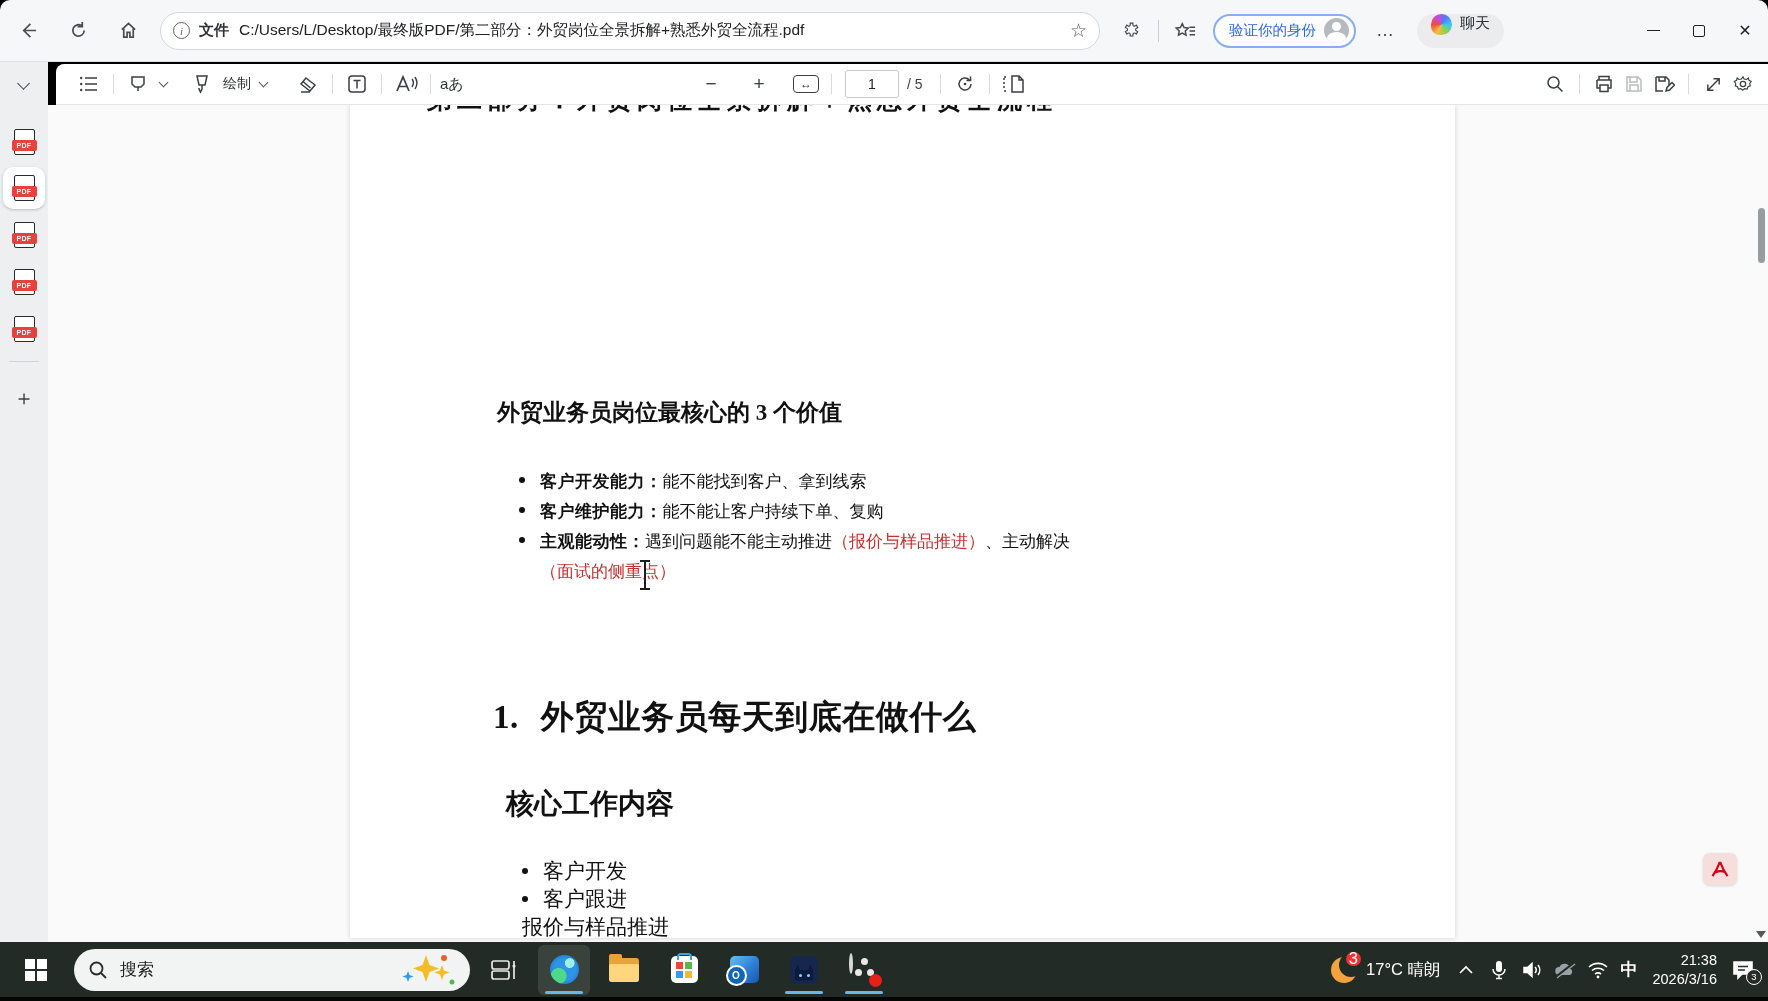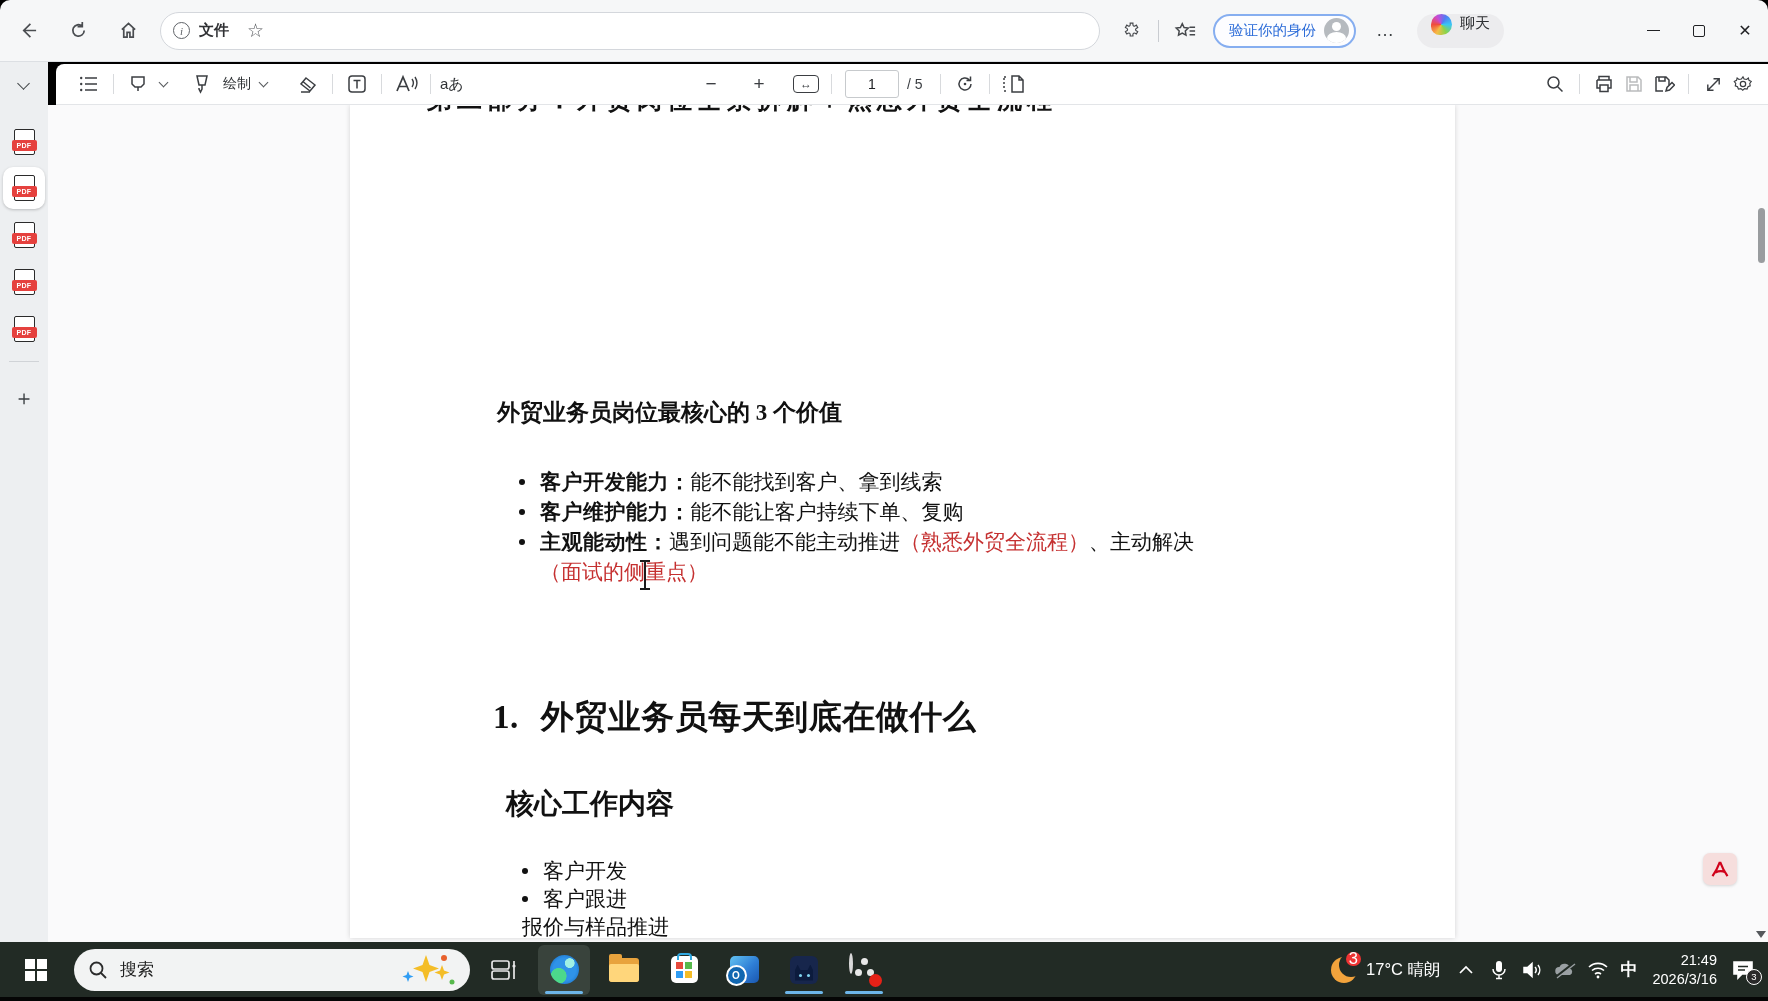--- a/index.html
+++ b/index.html
@@ -81,21 +81,21 @@
 
   
   .viewer { position:absolute; left:48px; top:105px; width:1720px; height:837px; background:#fafafb; overflow:hidden; }
   .page { position:absolute; left:302px; top:0; width:1105px; height:833px; background:#fff;
     box-shadow:0 0 5px rgba(0,0,0,.16); overflow:hidden;
     font-family:"Liberation Serif","DejaVu Serif",serif; color:#111; }
   .clip-top { position:absolute; left:77px; top:0; width:640px; height:8px; overflow:hidden; }
   .clip-top span { display:block; margin-top:-22px; font-size:25px; font-weight:700; letter-spacing:5px; white-space:nowrap; }
   .h1block { position:absolute; left:144px; top:54px; font-size:40px; font-weight:700; line-height:59px; letter-spacing:1px; }
   .values-title { position:absolute; left:147px; top:292px; font-size:23px; font-weight:700; }
-  .vbullets { position:absolute; left:169px; top:362px; font-size:21px; line-height:30px; }
+  .vbullets { position:absolute; left:169px; top:362px; font-size:17px; line-height:30px; }
   .vbullets .row { white-space:nowrap; }
   .dot { display:inline-block; width:6px; height:6px; border-radius:50%; background:#111; vertical-align:4px; margin-right:15px; }
   .blabel { font-weight:700; font-family:"Liberation Sans","DejaVu Sans",sans-serif; letter-spacing:.5px; }
   .red { color:#c53030; }
   .indent2 { padding-left:21px; }
   .textcursor { position:absolute; left:288px; top:452px; width:14px; height:36px; }
   .textcursor::before { content:""; position:absolute; left:6px; top:3px; bottom:3px; width:2px; background:#1c1c1c; }
   .textcursor::after { content:""; position:absolute; left:2px; right:2px; top:3px; height:2px; background:#1c1c1c;
     box-shadow:0 28px 0 #1c1c1c; }
   .h2block { position:absolute; left:143px; top:590px; font-size:33px; font-weight:700; letter-spacing:.5px; }
@@ -181,20 +181,21 @@
     </button>
     <button class="navbtn" style="margin-left:14px">
       <svg width="19" height="19" viewBox="0 0 20 20" fill="none" stroke-width="1.8">
           <path d="M3 9 L10 2.5 L17 9 M5 8 V17 H8.5 V12 H11.5 V17 H15 V8"></path>
         </svg>
     </button>
 
     <div class="addressbar">
       <span class="info-badge">i</span>
       <span class="scheme">文件</span>
+      <span class="url">C:/Users/L/Desktop/最终版PDF/第二部分：外贸岗位全景拆解+熟悉外贸全流程.pdf</span>
       <span class="addr-star">☆</span>
     </div>
 
     <div class="tb-right">
       <span class="tb-ico">
         <svg width="20" height="20" viewBox="0 0 24 24" fill="none" stroke="#45484c" stroke-width="1.7">
             <path d="M10 4 h4 v2.5 a2 2 0 0 0 3 1.7 L19 7 l2 3.5 -2.2 1.3 a2 2 0 0 0 0 3.4 L21 16.5 19 20 l-2-1.2 a2 2 0 0 0 -3 1.7 V23 h-4 v-2.5 a2 2 0 0 0 -3 -1.7 L5 20 3 16.5 l2.2-1.3 a2 2 0 0 0 0-3.4 L3 10.5 5 7 l2 1.2 a2 2 0 0 0 3-1.7 Z" transform="scale(.82) translate(2 -1)"></path>
           </svg>
       </span>
       <span class="vsep"></span>
@@ -365,21 +366,21 @@
       <div class="clip-top">
           <span>第二部分：外贸岗位全景拆解＋熟悉外贸全流程</span>
         </div>
 
 
       <div class="values-title">外贸业务员岗位最核心的 3 个价值</div>
 
       <div class="vbullets">
         <div class="row"><span class="dot"></span><span class="blabel">客户开发能力：</span><span>能不能找到客户、拿到线索</span></div>
         <div class="row"><span class="dot"></span><span class="blabel">客户维护能力：</span><span>能不能让客户持续下单、复购</span></div>
-        <div class="row"><span class="dot"></span><span class="blabel">主观能动性：</span><span>遇到问题能不能主动推进</span><span class="red">（熟悉外贸全流程）</span><span>、主动解决</span></div>
+        <div class="row"><span class="dot"></span><span class="blabel">主观能动性：</span><span>遇到问题能不能主动推进</span><span class="red">（报价与样品推进）</span><span>、主动解决</span></div>
         <div class="row indent2 red">（面试的侧重点）</div>
       </div>
 
       <div class="textcursor"></div>
 
       <div class="h2block">
         <span class="h2num">1.</span><span>外贸业务员每天到底在做什么</span>
       </div>
 
       <div class="core-title">核心工作内容</div>
@@ -513,21 +514,21 @@
           </svg>
       </span>
       <span class="tray-ico">
         <svg width="22" height="18" viewBox="0 0 22 18" fill="none" stroke="#fff" stroke-width="1.6">
             <path d="M2 6 a13 13 0 0 1 18 0 M5 9.5 a9 9 0 0 1 12 0 M8 13 a5 5 0 0 1 6 0"></path>
             <circle cx="11" cy="16" r="1.4" fill="#fff" stroke="none"></circle>
           </svg>
       </span>
       <span class="ime">中</span>
       <span class="clock">
-        <div>21:49</div>
+        <div>21:38</div>
         <div>2026/3/16</div>
       </span>
       <span class="notif">
         <svg width="24" height="22" viewBox="0 0 24 22" fill="none" stroke="#fff" stroke-width="1.6">
             <path d="M3 3 h18 v12 h-10 l-4 4 v-4 H3 Z" fill="#fff"></path>
             <path d="M7 7.5 h10 M7 11 h7" stroke="#222b25"></path>
           </svg>
         <span class="nbadge">3</span>
       </span>
     </div>

